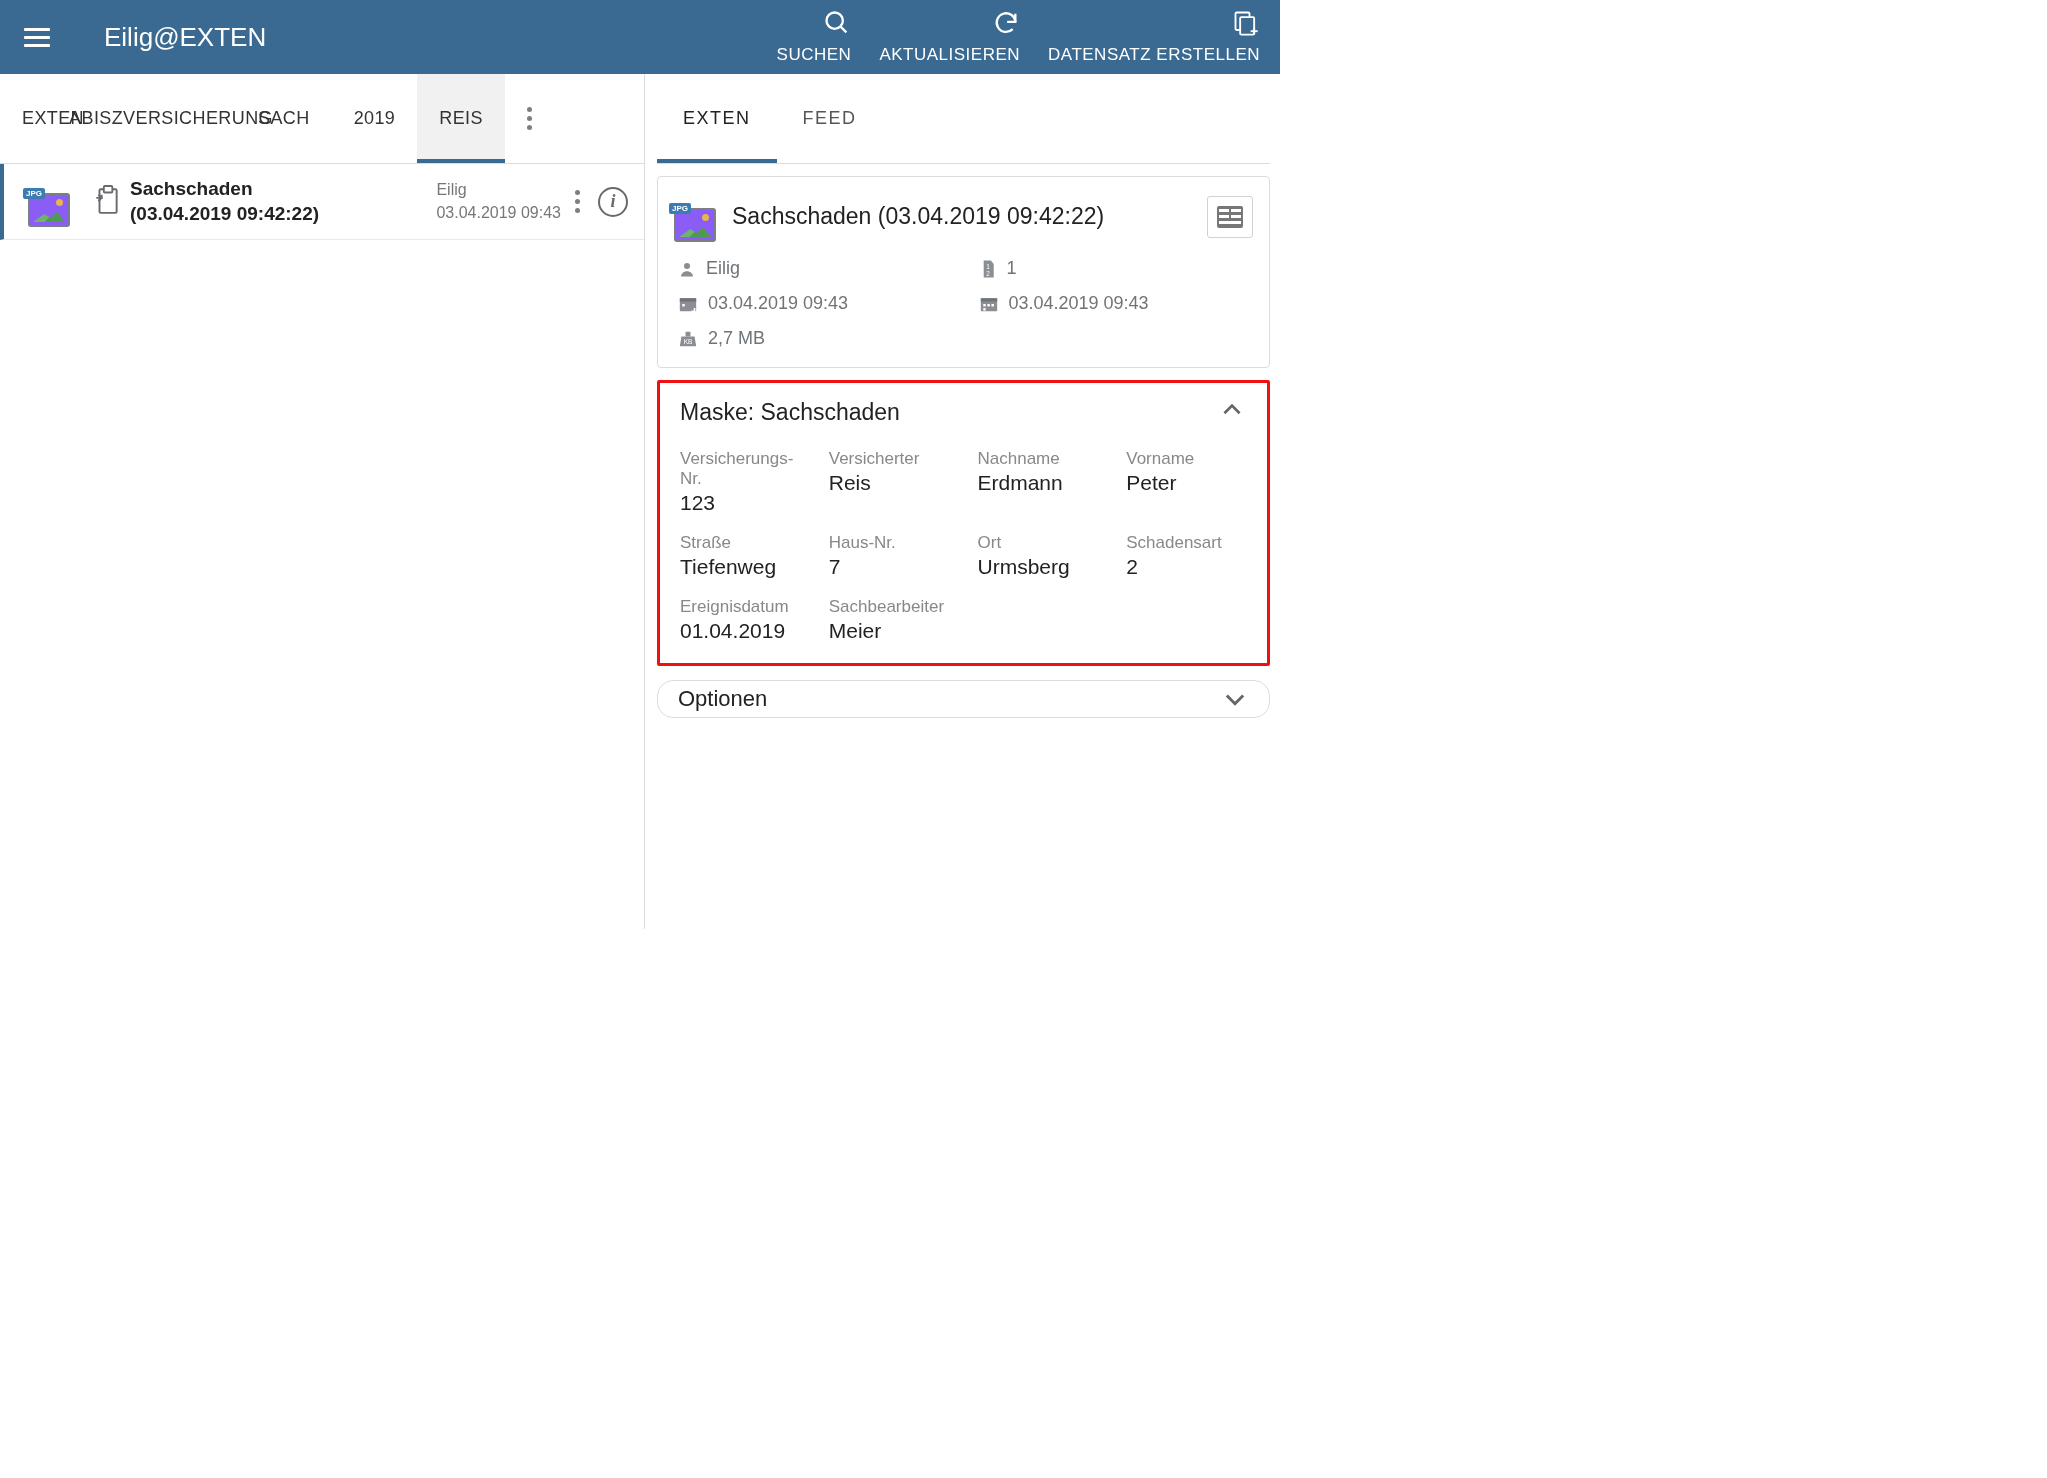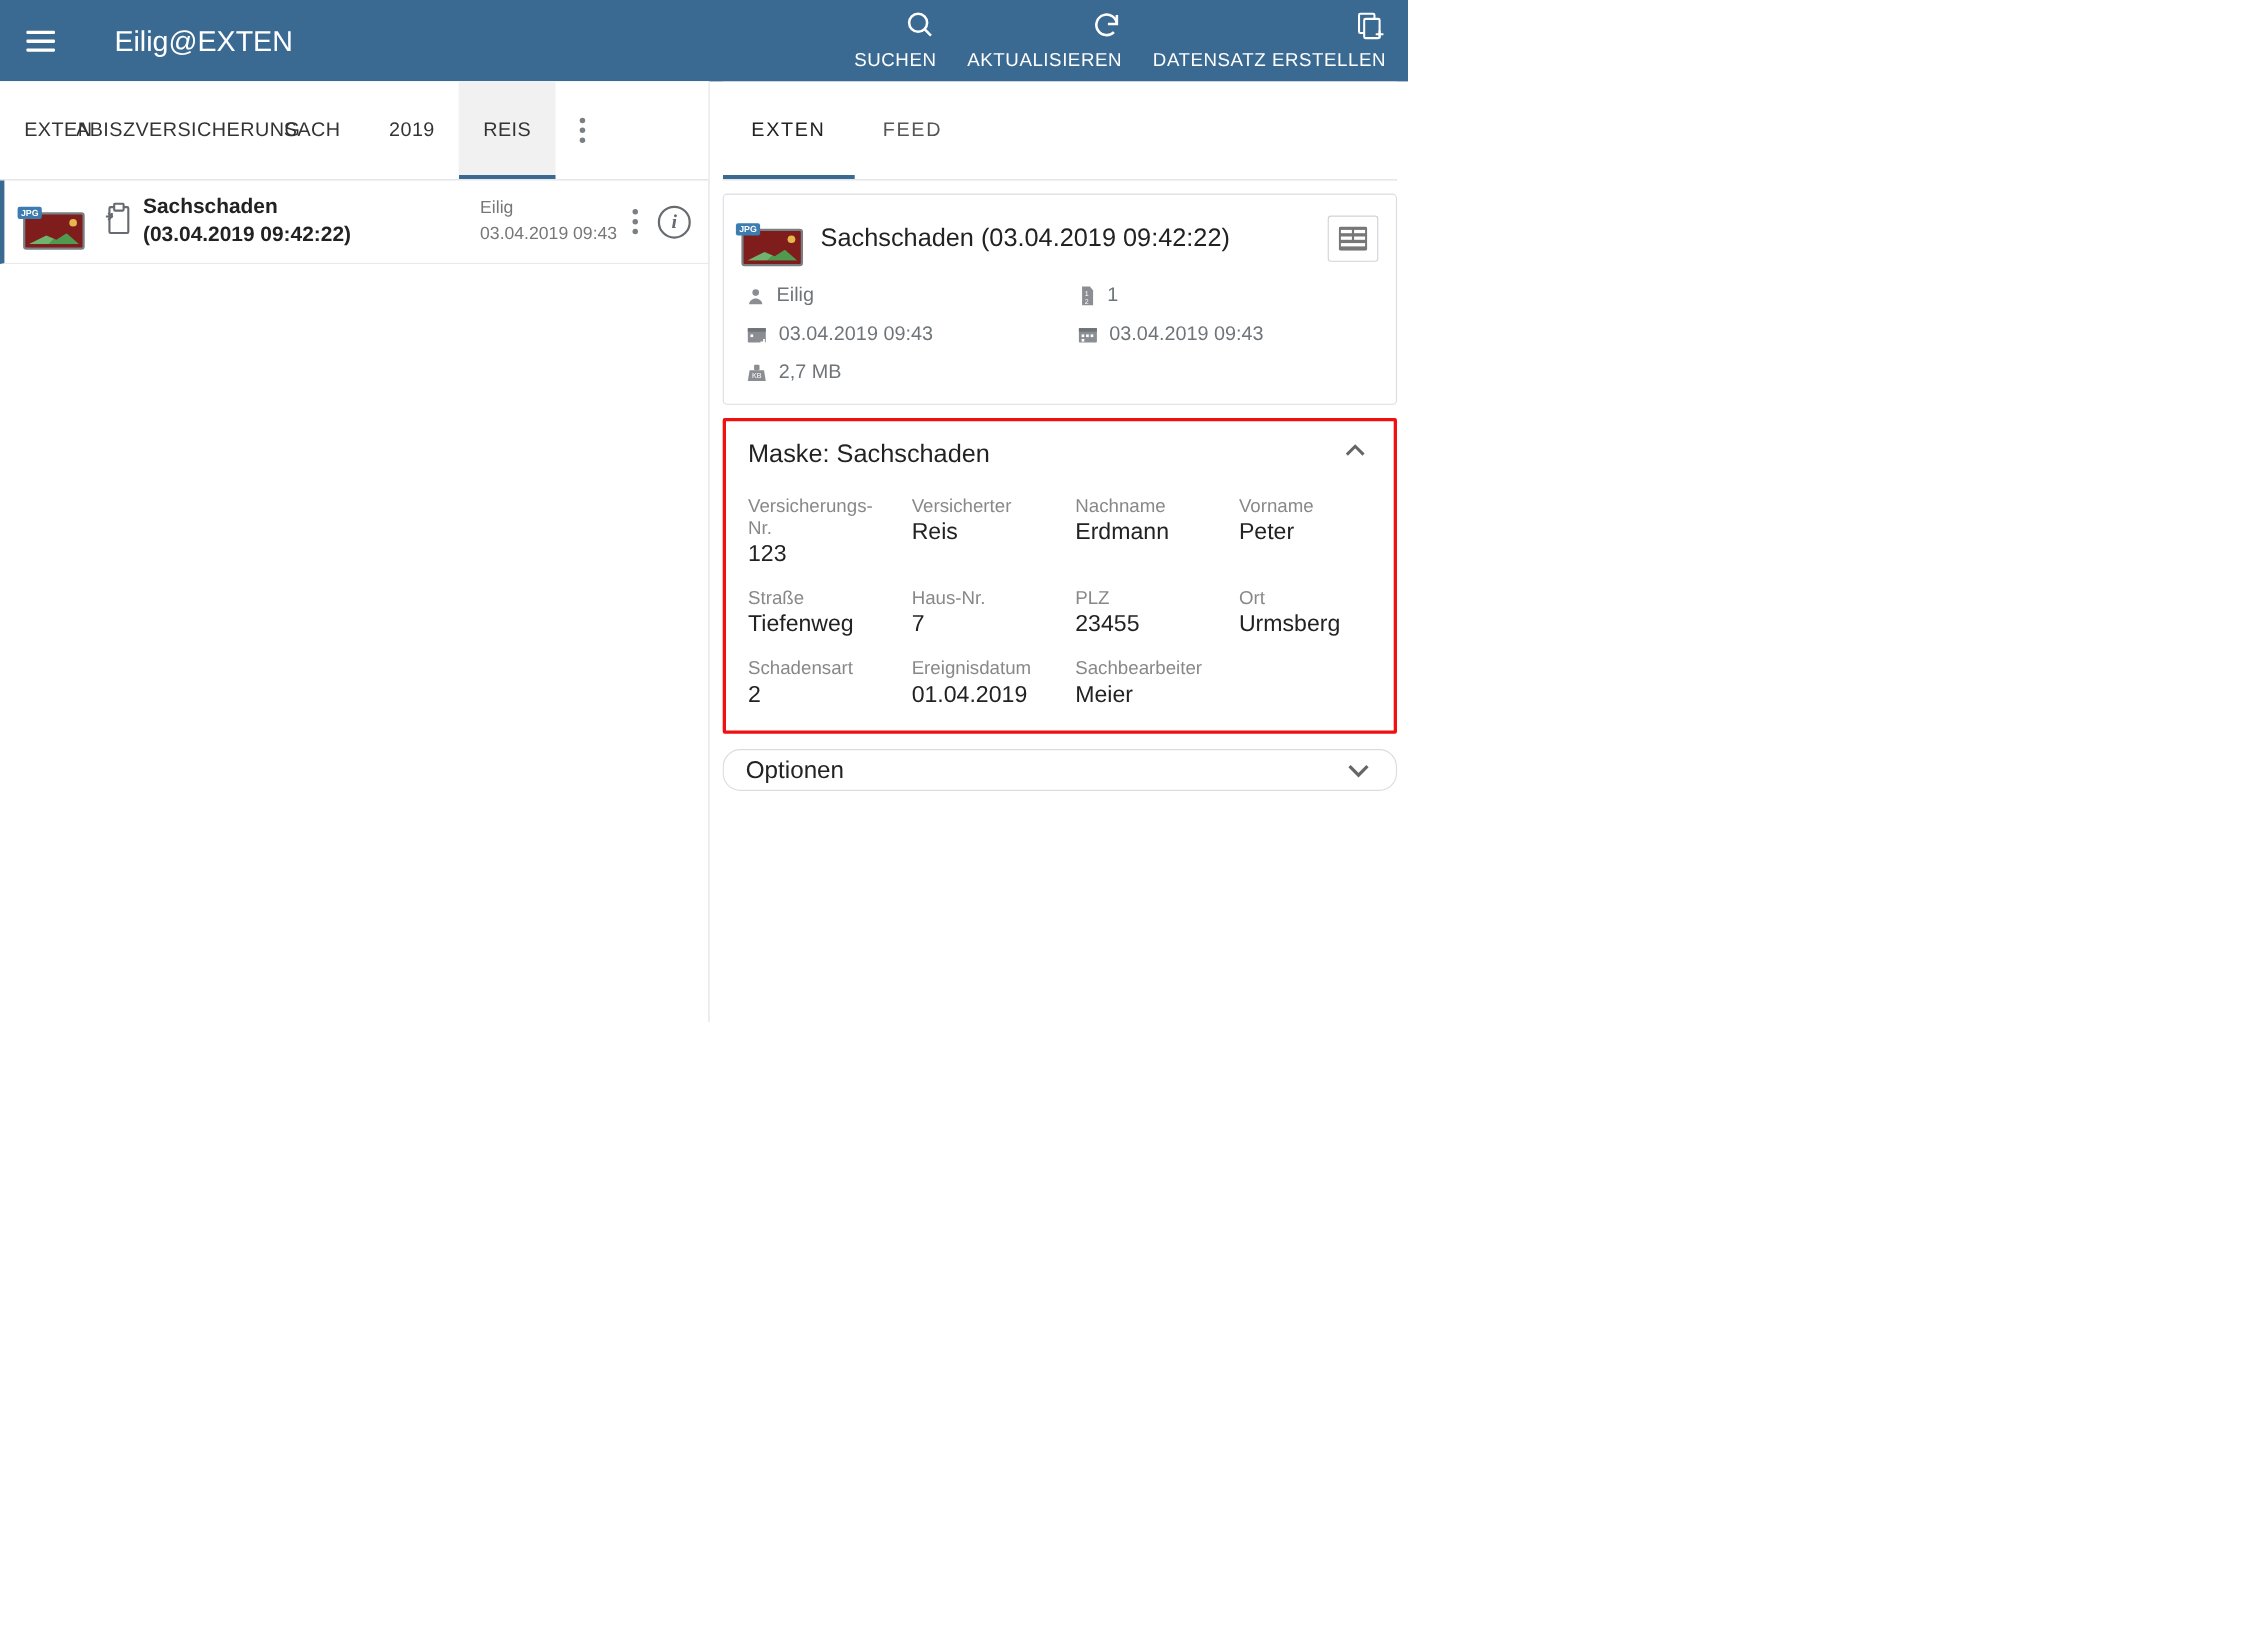--- a/index.html
+++ b/index.html
@@ -146,24 +146,24 @@
     border-left: 4px solid #3a6a91;
   }
   .doc-thumb {
     width: 90px;
     display: flex;
     align-items: center;
     justify-content: center;
   }
   .jpg-badge {
     position: relative;
-    width: 56px; height: 34px;
+    width: 42px; height: 34px;
     border: 2px solid #7a7f84;
     border-radius: 3px;
-    background: #7f1d1d;
+    background: #8b5cf6;
     margin-top: 17px;
   }
   .jpg-badge::after {
     content:"";
     position:absolute;
     bottom:3px; left:3px; right:3px; height:10px;
     background: linear-gradient(135deg, #6fb36f 50%, #4f9a4f 50%);
     clip-path: polygon(0 100%, 35% 20%, 55% 60%, 75% 0, 100% 100%);
   }
   .jpg-badge .sun { position:absolute; top:4px; right:5px; width:7px; height:7px; background:#e6b74a; border-radius:50%; }
@@ -438,24 +438,20 @@
           </div>
         <div>
             <div class="fld-label">Straße</div>
             <div class="fld-value">Tiefenweg</div>
           </div>
         <div>
             <div class="fld-label">Haus-Nr.</div>
             <div class="fld-value">7</div>
           </div>
         <div>
-            <div class="fld-label">PLZ</div>
-            <div class="fld-value">23455</div>
-          </div>
-        <div>
             <div class="fld-label">Ort</div>
             <div class="fld-value">Urmsberg</div>
           </div>
         <div>
             <div class="fld-label">Schadensart</div>
             <div class="fld-value">2</div>
           </div>
         <div>
             <div class="fld-label">Ereignisdatum</div>
             <div class="fld-value">01.04.2019</div>

